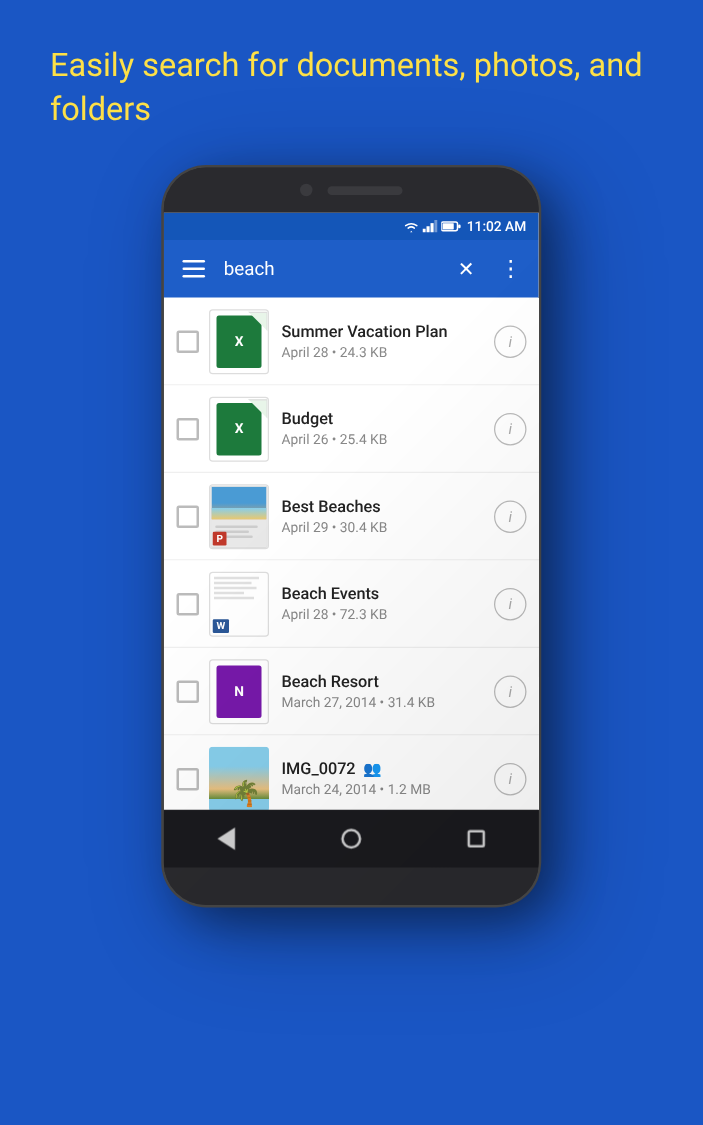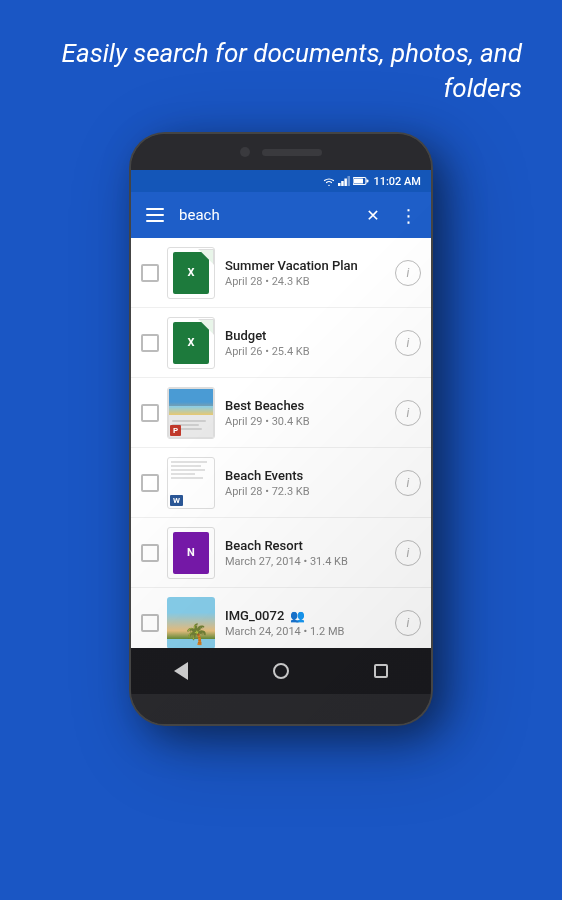--- a/index.html
+++ b/index.html
@@ -8,27 +8,26 @@
       height: 900px;
       background: #1a56c4;
       display: flex;
       flex-direction: column;
       align-items: center;
       font-family: 'Roboto', Arial, sans-serif;
       overflow: hidden;
     }
 
     .headline {
-      color: #ffffff;
+      color: #fde047;
       font-size: 26px;
       font-weight: 400;
-      text-align: right;
+      text-align: left;
       padding: 36px 40px 28px;
       line-height: 1.35;
-      font-style: italic;
     }
 
     .phone-wrapper {
       position: relative;
       width: 310px;
       flex: 1;
       display: flex;
       flex-direction: column;
       align-items: center;
     }

